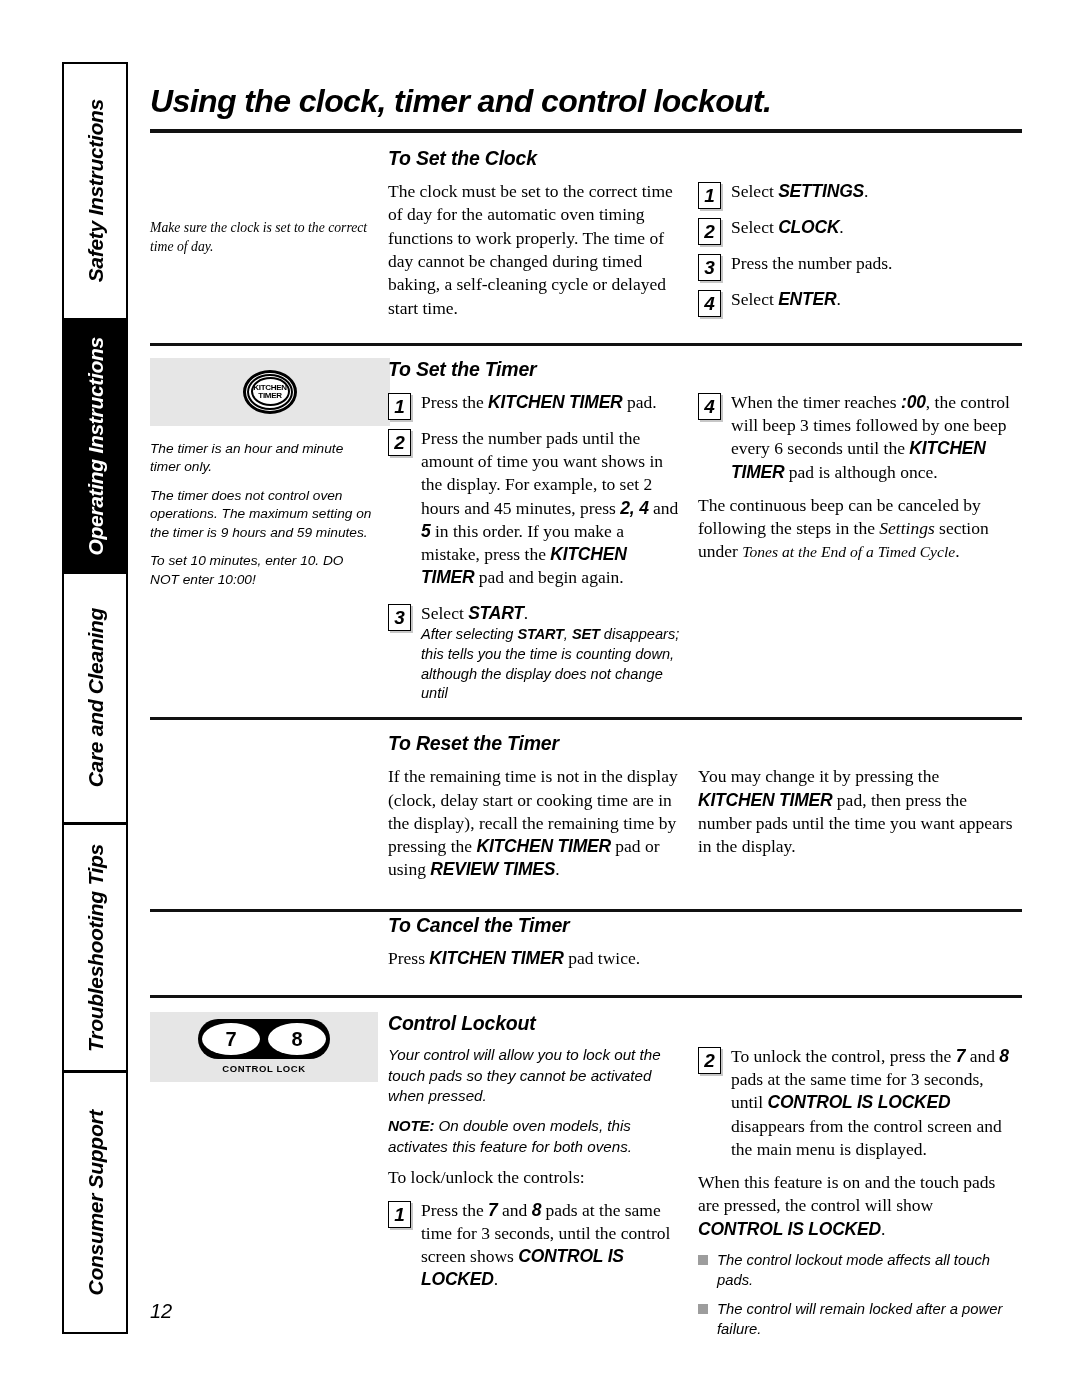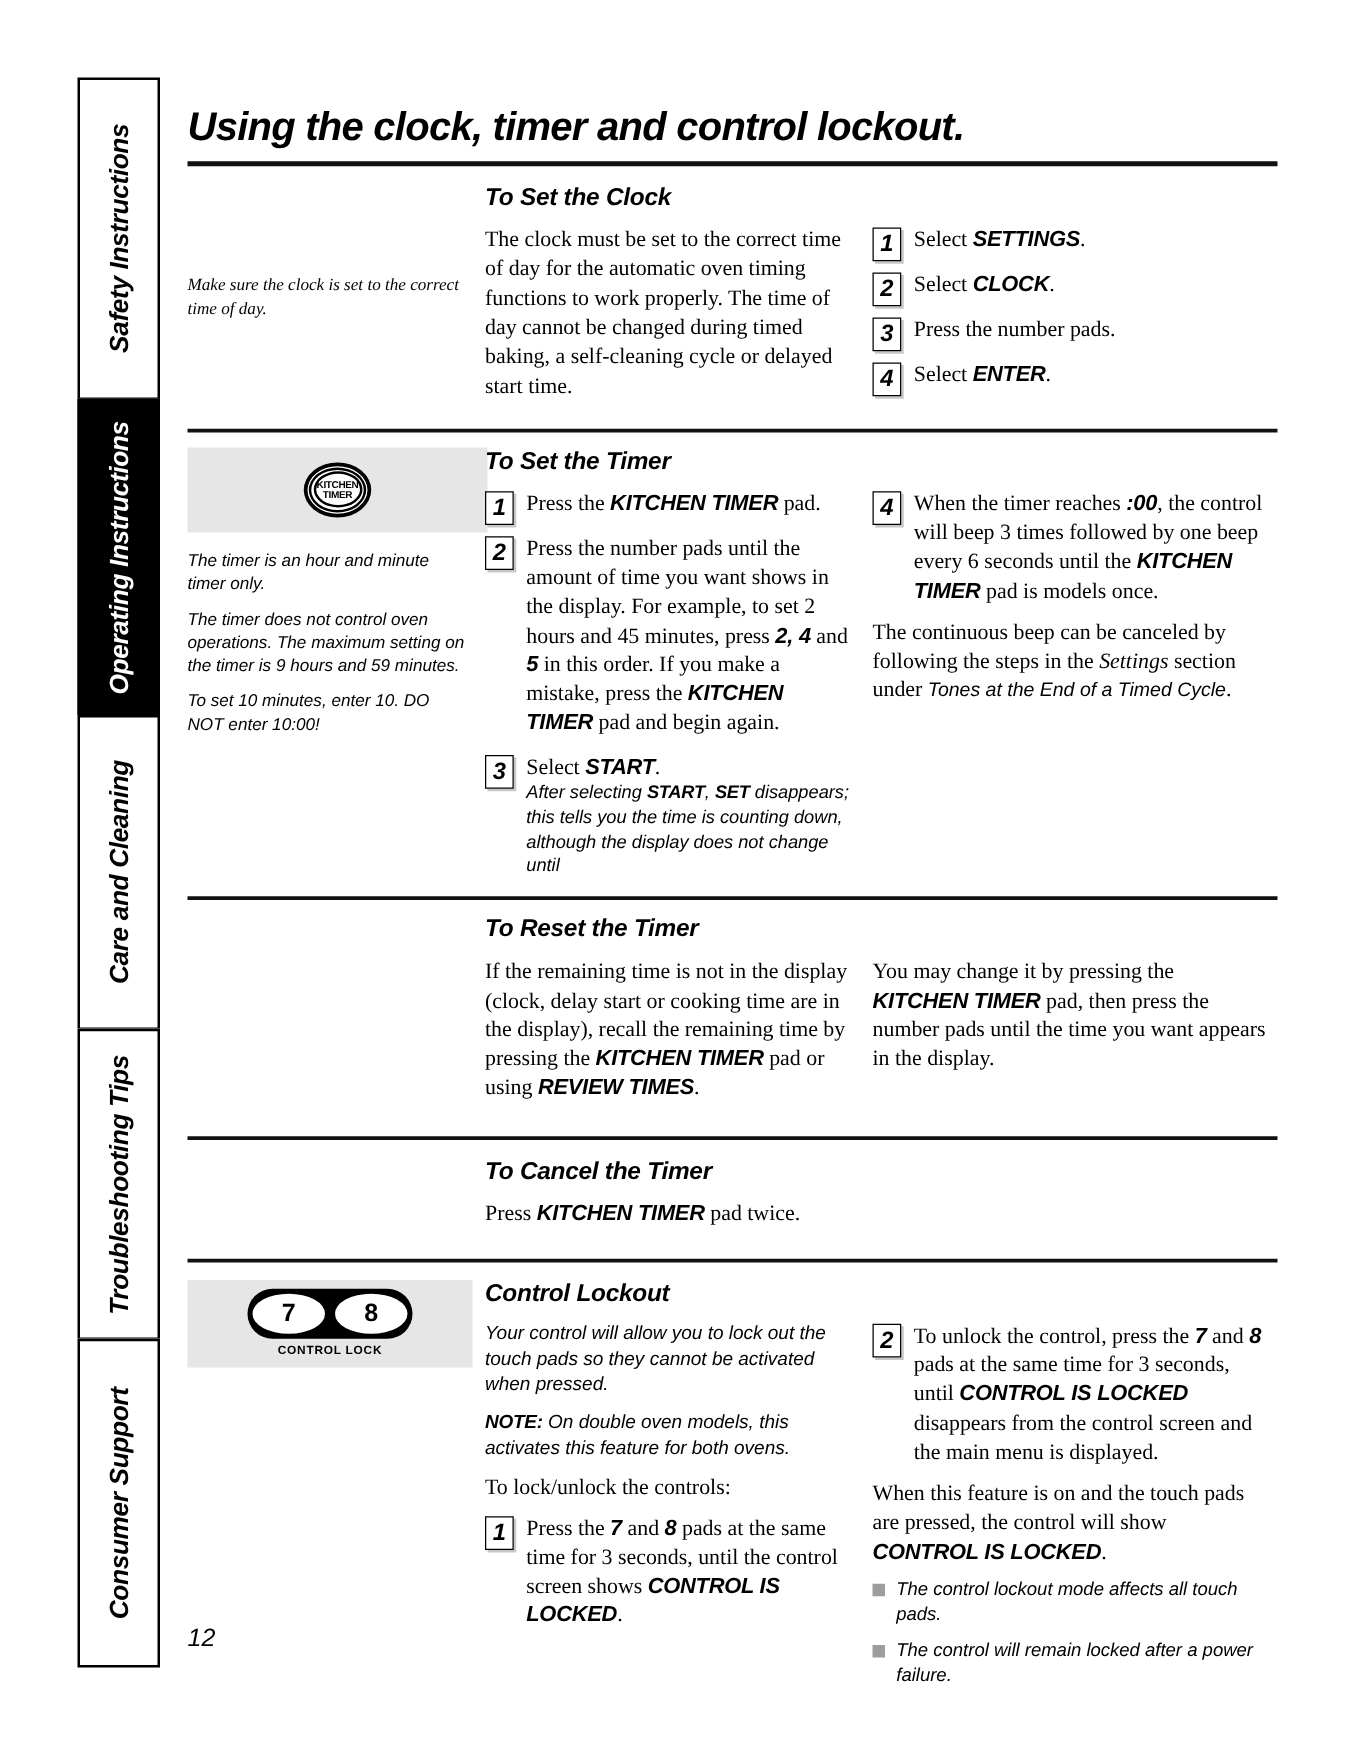--- a/index.html
+++ b/index.html
@@ -336,23 +336,23 @@
             <div class="step" style="margin-top:12px;">
               <span class="step-num">3</span>
               <span class="step-body"><span>Select </span><b class="cond">START</b><span>.</span>
                 <span class="step-sub"><span>After selecting </span><b class="cond">START</b><span>, </span><b class="cond">SET</b><span> disappears; this tells you the time is counting down, although the display does not change until</span></span>
               </span>
             </div>
           </div>
           <div class="col-b steps">
             <div class="step">
               <span class="step-num">4</span>
-              <span class="step-body"><span>When the timer reaches </span><b class="cond">:00</b><span>, the control will beep 3 times followed by one beep every 6 seconds until the </span><b class="cond">KITCHEN TIMER</b><span> pad is models once.</span></span>
-            </div>
-            <p class="body-text" style="margin-top:10px;"><span>The continuous beep can be canceled by following the steps in the </span><i class="ser">Settings</i><span> section under </span><i class="ser" style="font-family:Liberation Sans, sans-serif;font-size:15.6px;">Tones at the End of a Timed Cycle</i><span>.</span></p>
+              <span class="step-body"><span>When the timer reaches </span><b class="cond">:00</b><span>, the control will beep 3 times followed by one beep every 6 seconds until the </span><b class="cond">KITCHEN TIMER</b><span> pad is although once.</span></span>
+            </div>
+            <p class="body-text" style="margin-top:10px;"><span>The continuous beep can be canceled by following the steps in the </span><i class="ser">Settings</i><span> section under </span><i class="ser" style="font-family:Liberation Serif, serif;font-size:15.6px;">Tones at the End of a Timed Cycle</i><span>.</span></p>
           </div>
         </div>
       </div>
     </div>
   </div>
 
   <hr class="rule thin" style="margin-top:6px;">
 
   <div class="section" style="padding-top:12px;">
     <div class="row">
@@ -366,21 +366,21 @@
           <div class="col-b">
             <p class="body-text"><span>You may change it by pressing the </span><b class="cond">KITCHEN TIMER</b><span> pad, then press the number pads until the time you want appears in the display.</span></p>
           </div>
         </div>
       </div>
     </div>
   </div>
 
   <hr class="rule thin" style="margin-top:18px;">
 
-  <div class="section" style="padding-top:14px;">
+  <div class="section" style="padding-top:2px;">
     <div class="row">
       <div class="col-margin"></div>
       <div style="flex:1;">
         <h2 class="sec-head">To Cancel the Timer</h2>
         <p class="body-text"><span>Press </span><b class="cond">KITCHEN TIMER</b><span> pad twice.</span></p>
       </div>
     </div>
   </div>
 
   <hr class="rule thin" style="margin-top:16px;">

